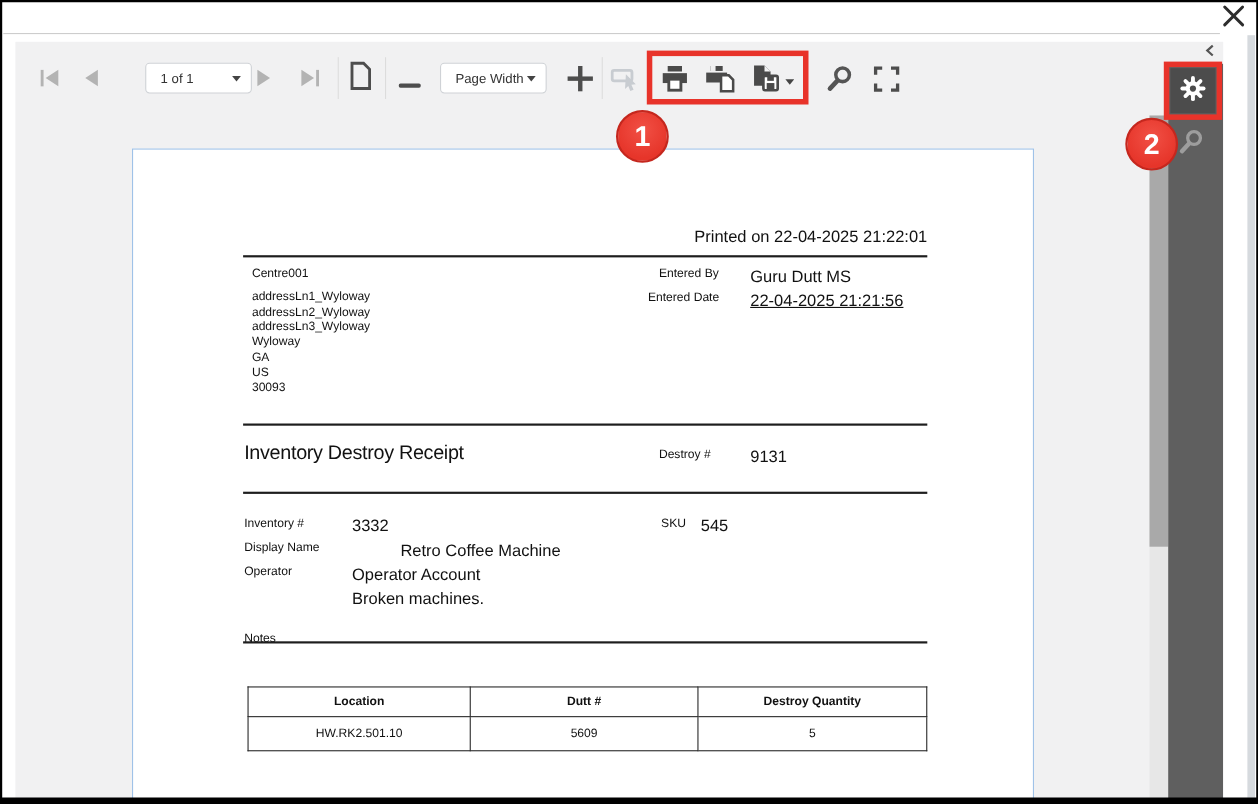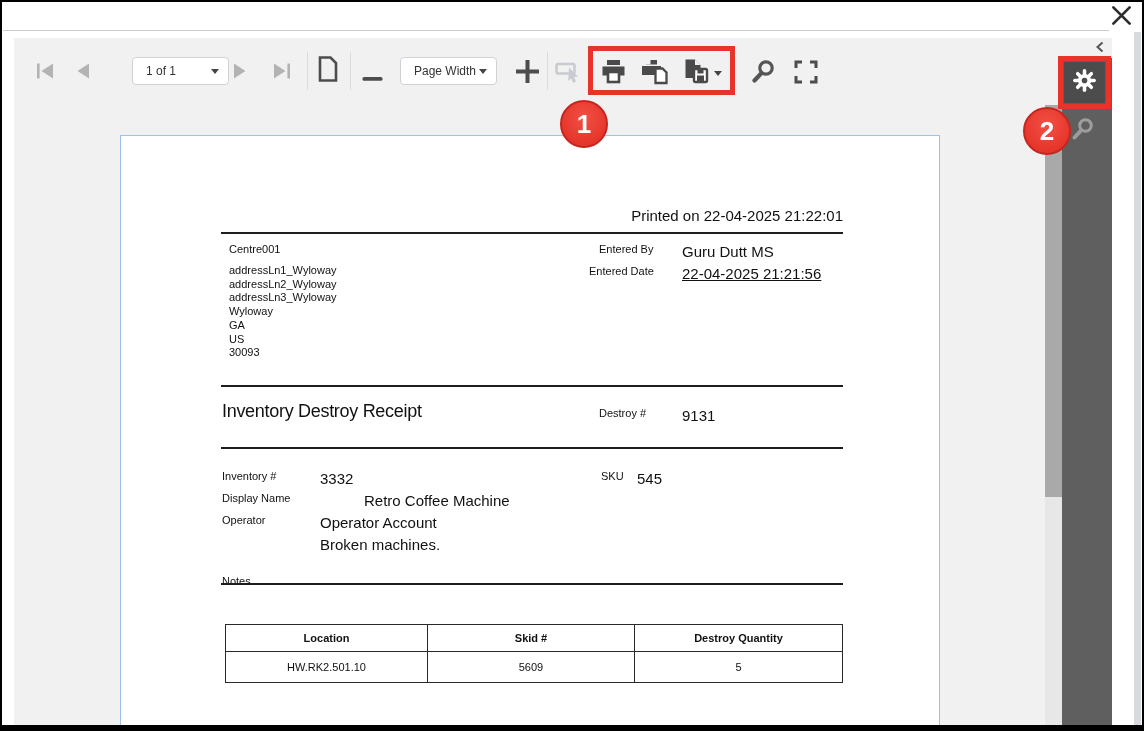--- a/index.html
+++ b/index.html
@@ -267,21 +267,21 @@
 
       <table class="doc-table">
         <colgroup>
             <col style="width:202px;">
             <col style="width:207px;">
             <col style="width:208px;">
           </colgroup>
         <thead>
           <tr>
             <th>Location</th>
-            <th>Skid #</th>
+            <th>Dutt #</th>
             <th>Destroy Quantity</th>
           </tr>
         </thead>
         <tbody>
           <tr>
             <td>HW.RK2.501.10</td>
             <td>5609</td>
             <td>5</td>
           </tr>
         </tbody>

